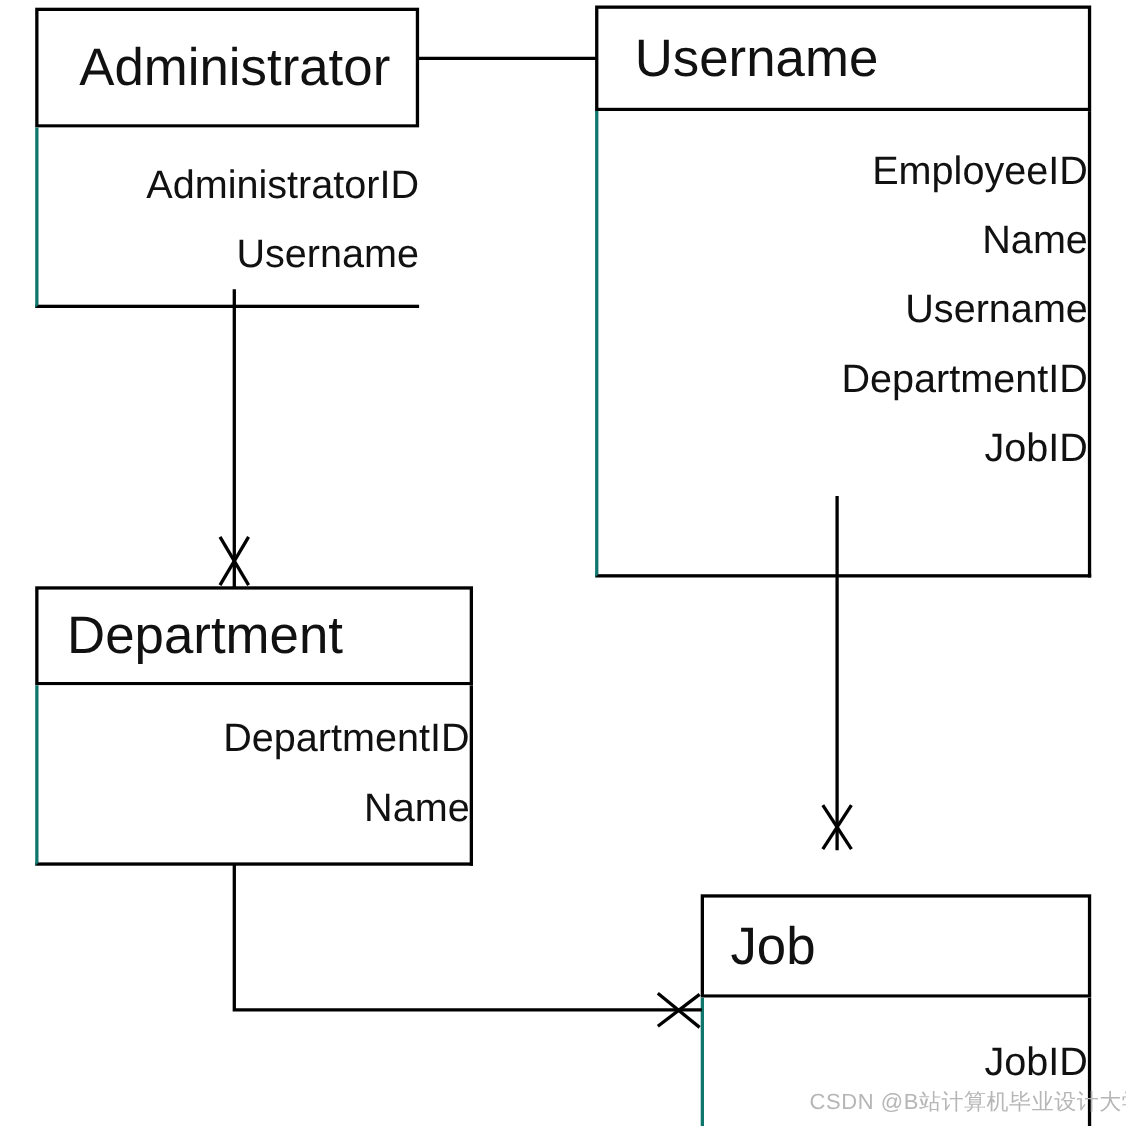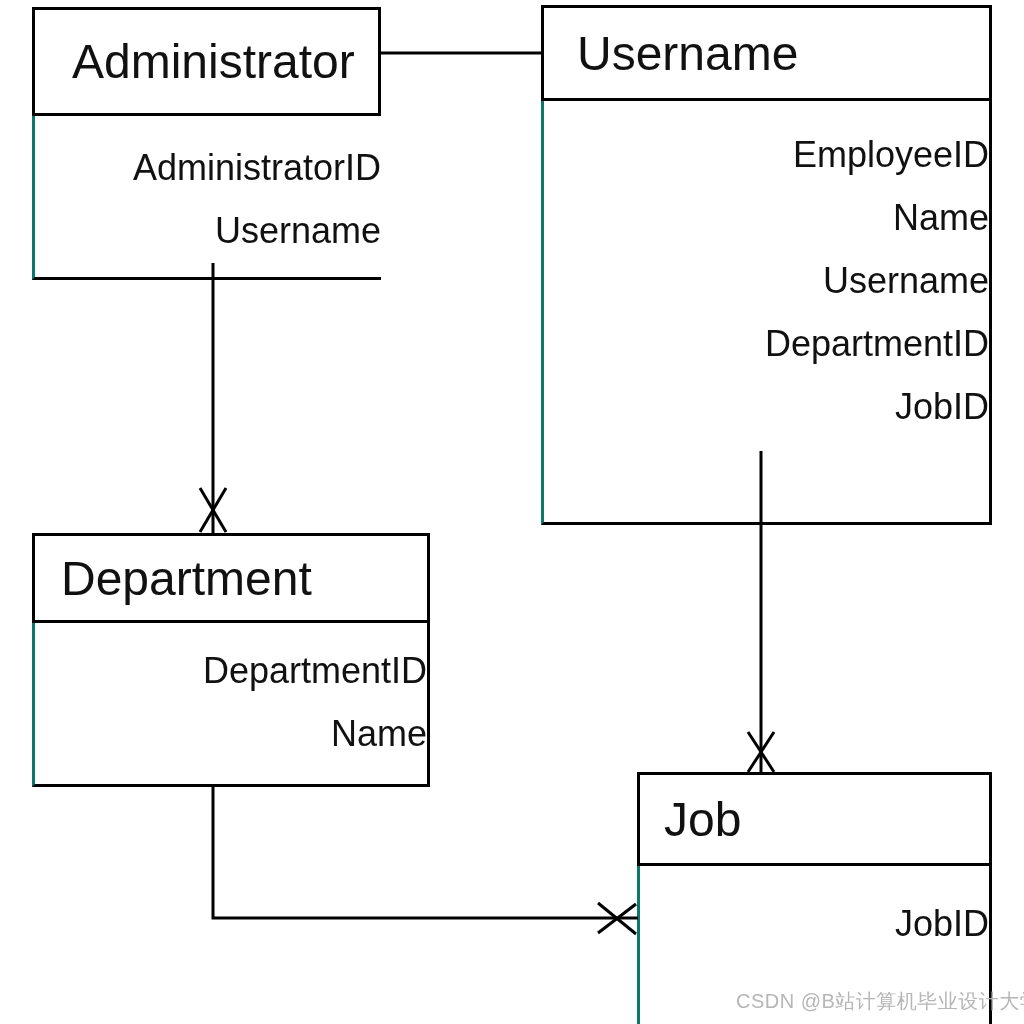--- a/index.html
+++ b/index.html
@@ -37,21 +37,21 @@
   .e-emp .entity-header { height:96px; padding-left:33px; }
   .e-emp .entity-attrs  { height:424px; padding:22px 0 0 33px; }
 
   
   .e-dept { left:32px; top:533px; width:398px; }
   .e-dept .entity-header { height:90px; padding-left:26px; }
   .e-dept .entity-attrs  { height:164px; padding:16px 0 0 26px; }
 
   
   .e-job { left:637px; top:772px; width:355px; }
-  .e-job .entity-header { height:94px; padding-left:24px; }
+  .e-job .entity-header { height:94px; padding-left:24px;margin-top:41px; }
   .e-job .entity-attrs  { height:190px; padding:26px 0 0 24px; }
 
   .watermark {
     position:absolute; left:736px; top:988px; z-index:3;
     font-size:20px; letter-spacing:0.5px; white-space:nowrap;
   }
 </style>
 </head>
 <body>
 

